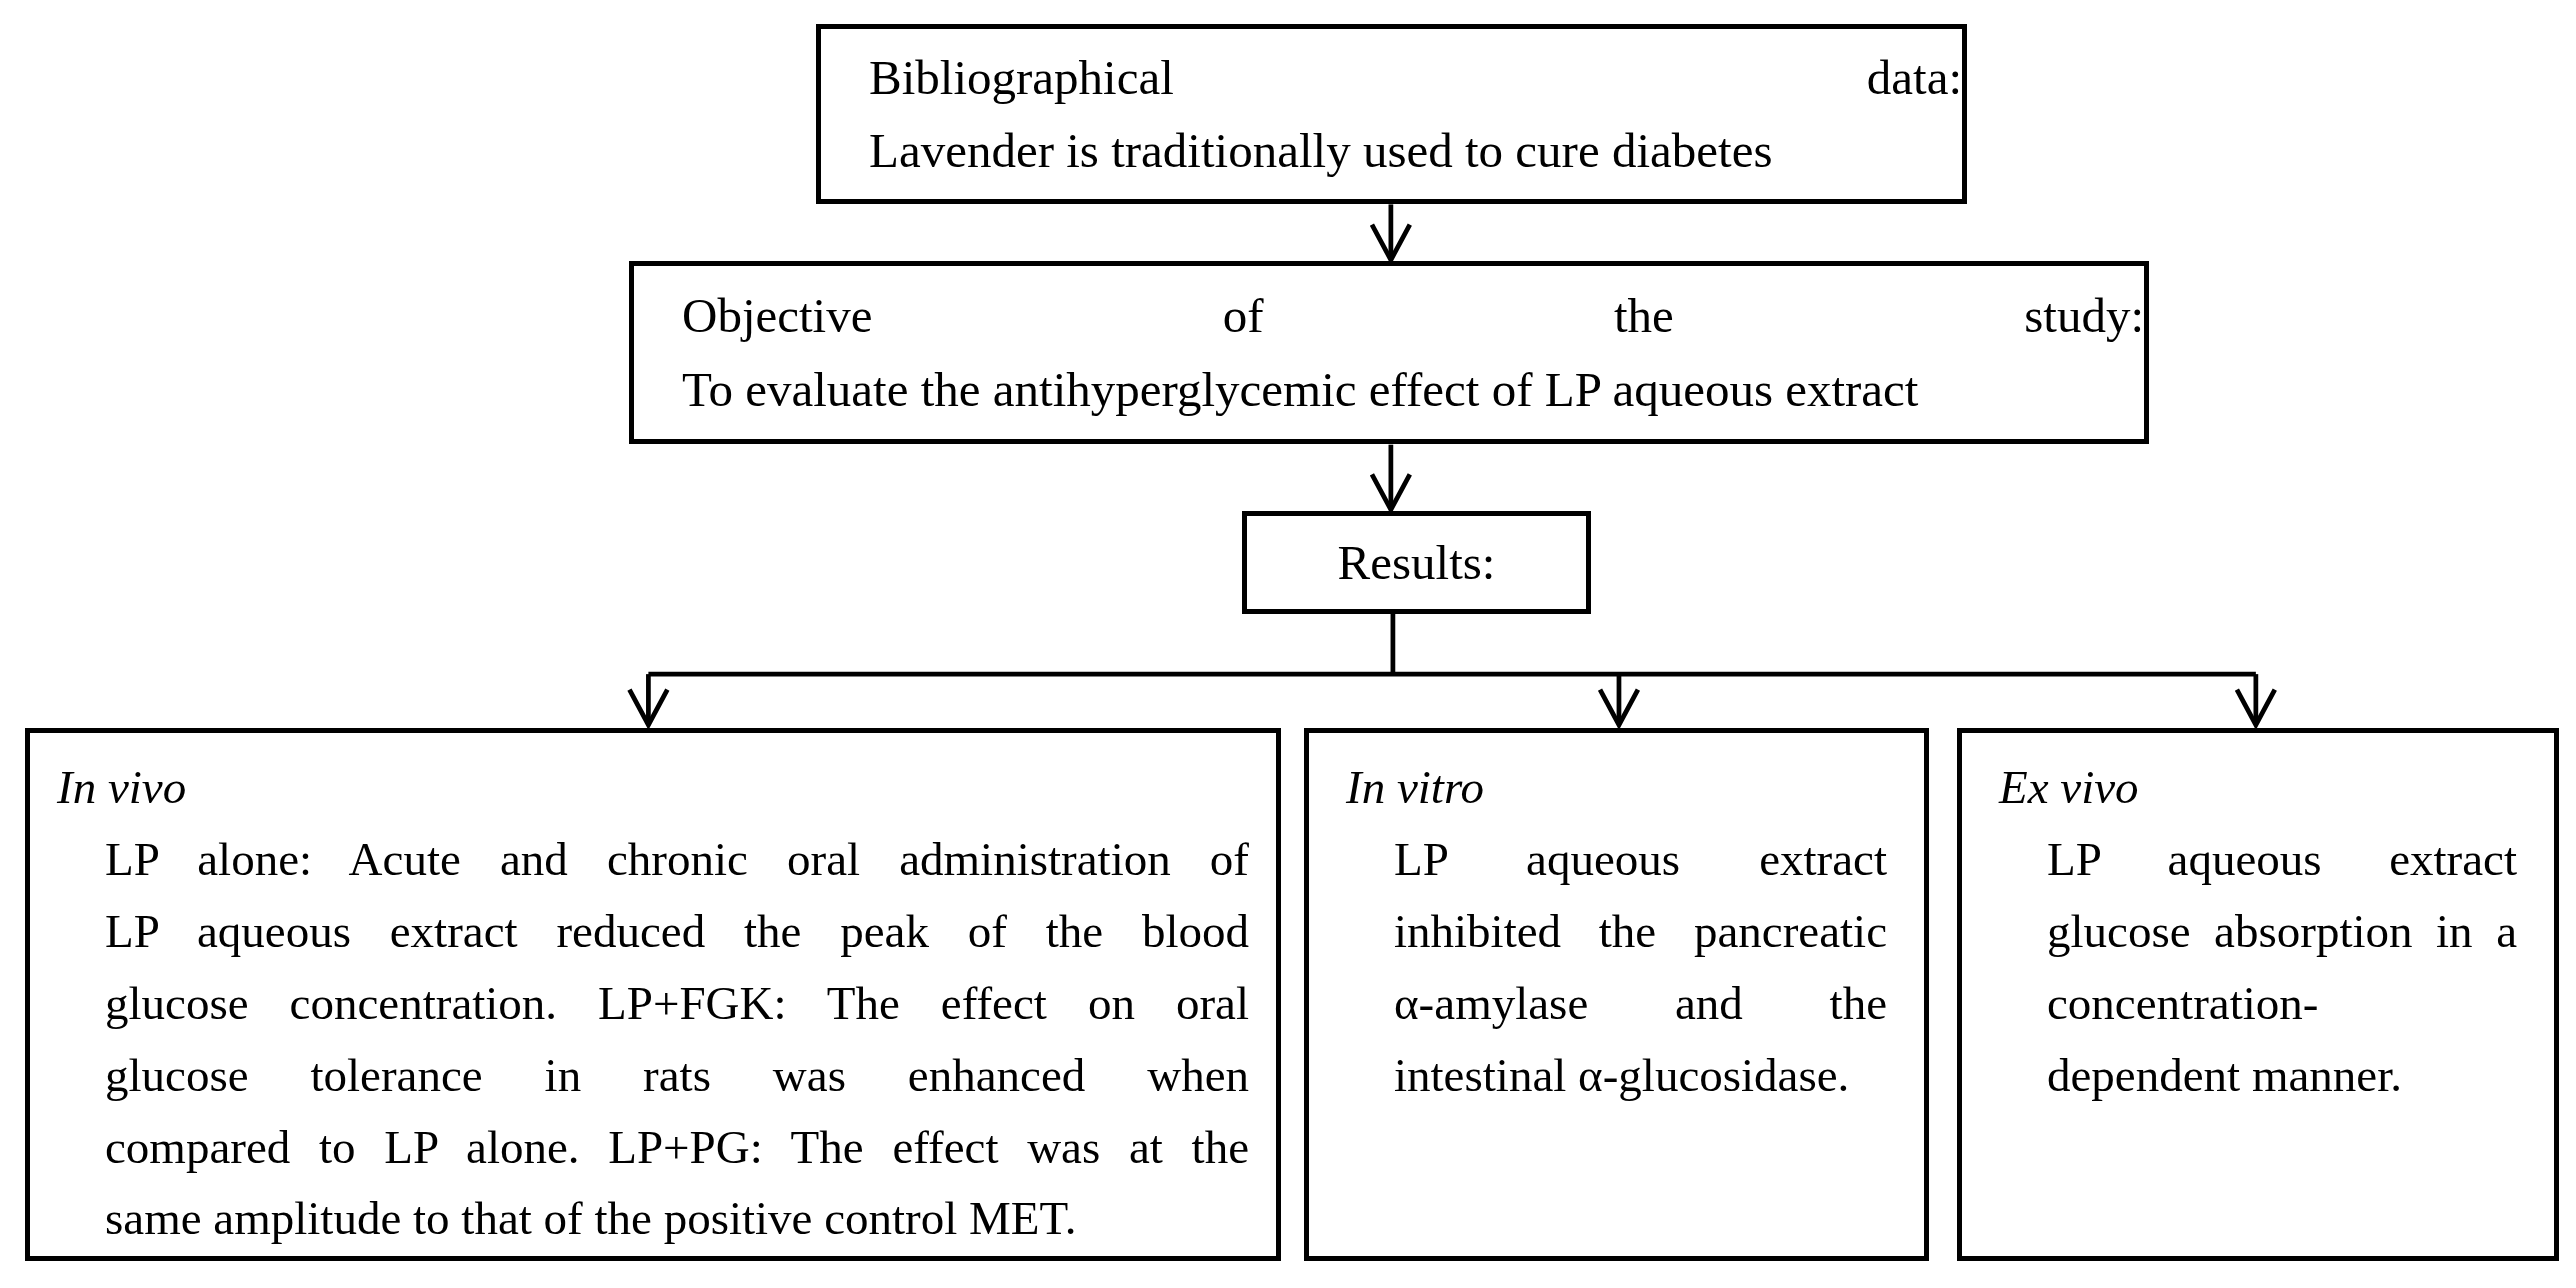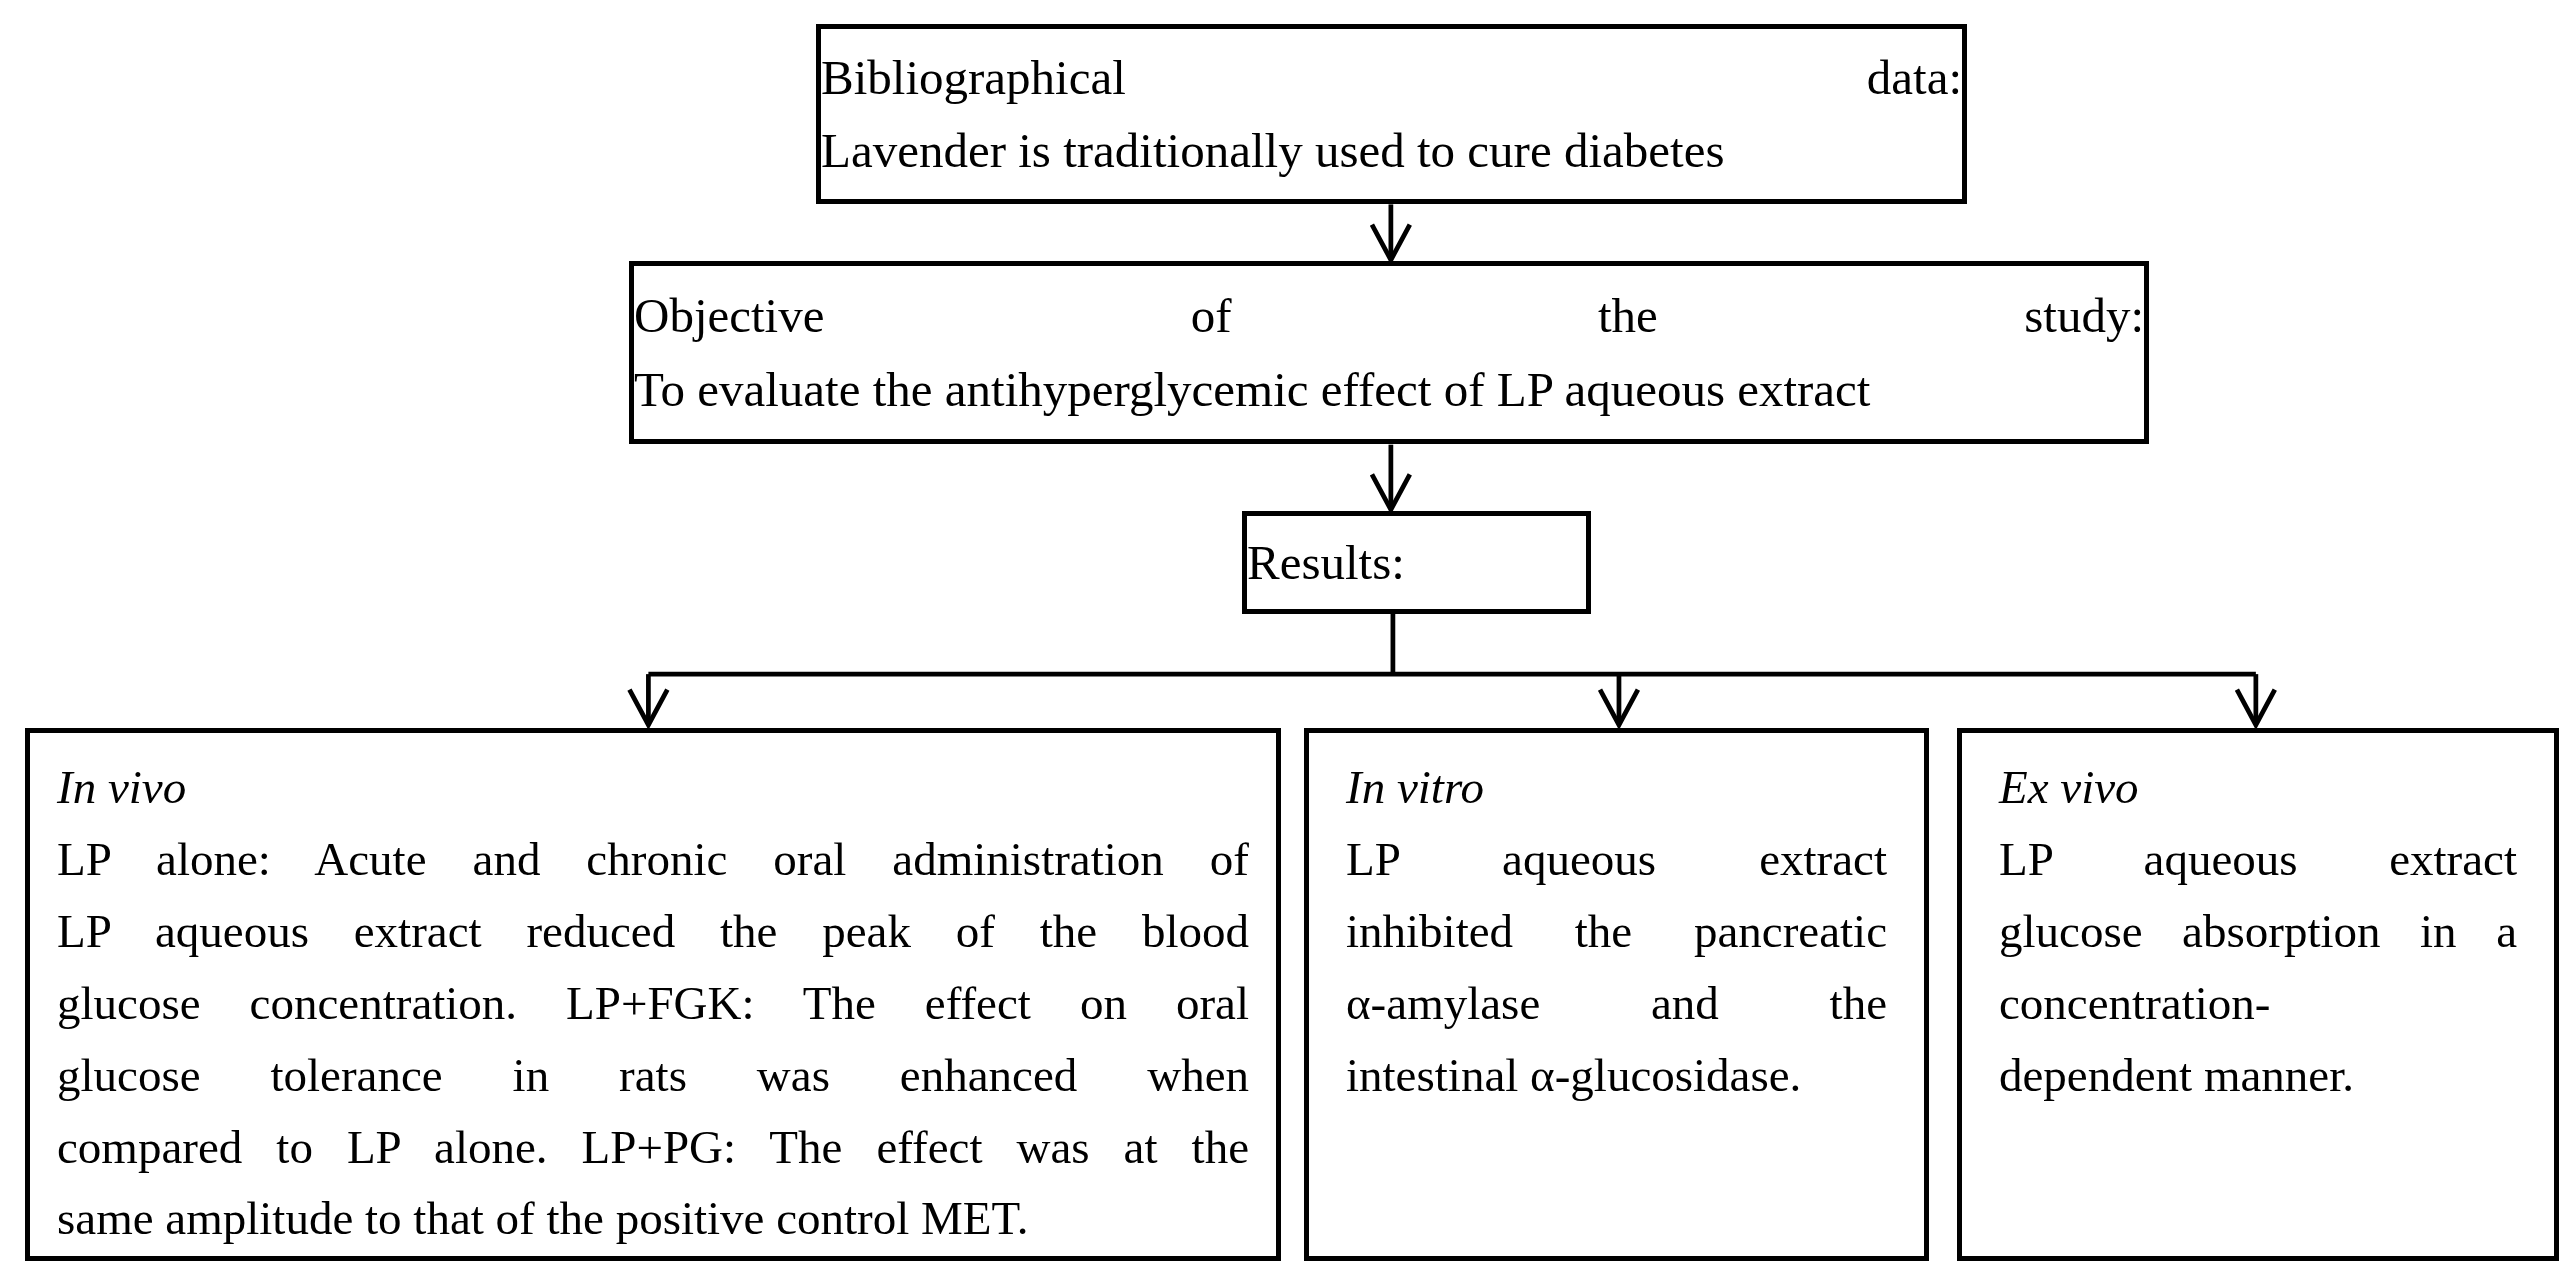--- a/index.html
+++ b/index.html
@@ -23,35 +23,36 @@
     background: #ffffff;
   }
   
   .center-box {
     display: flex;
     flex-direction: column;
     justify-content: center;
     font-size: 49px;
     line-height: 1.5;
   }
-  .center-box div { text-align: left; }
+  .center-box div { text-align: center; }
   
   .text-box {
     font-size: 47px;
     line-height: 1.53;
     padding: 19px 27px 0 27px;
   }
   .text-box .heading {
     font-weight: normal;
     font-style: italic;
     text-align: left;
   }
   .line-block div {
     text-align: justify;
     text-align-last: justify;
+    padding-left: 48px;
   }
   .line-block div:last-child {
     text-align-last: left;
   }
   .pad-lg { padding-left: 37px; padding-right: 37px; }
   #arrow-layer {
     position: absolute;
     left: 0;
     top: 0;
     pointer-events: none;

